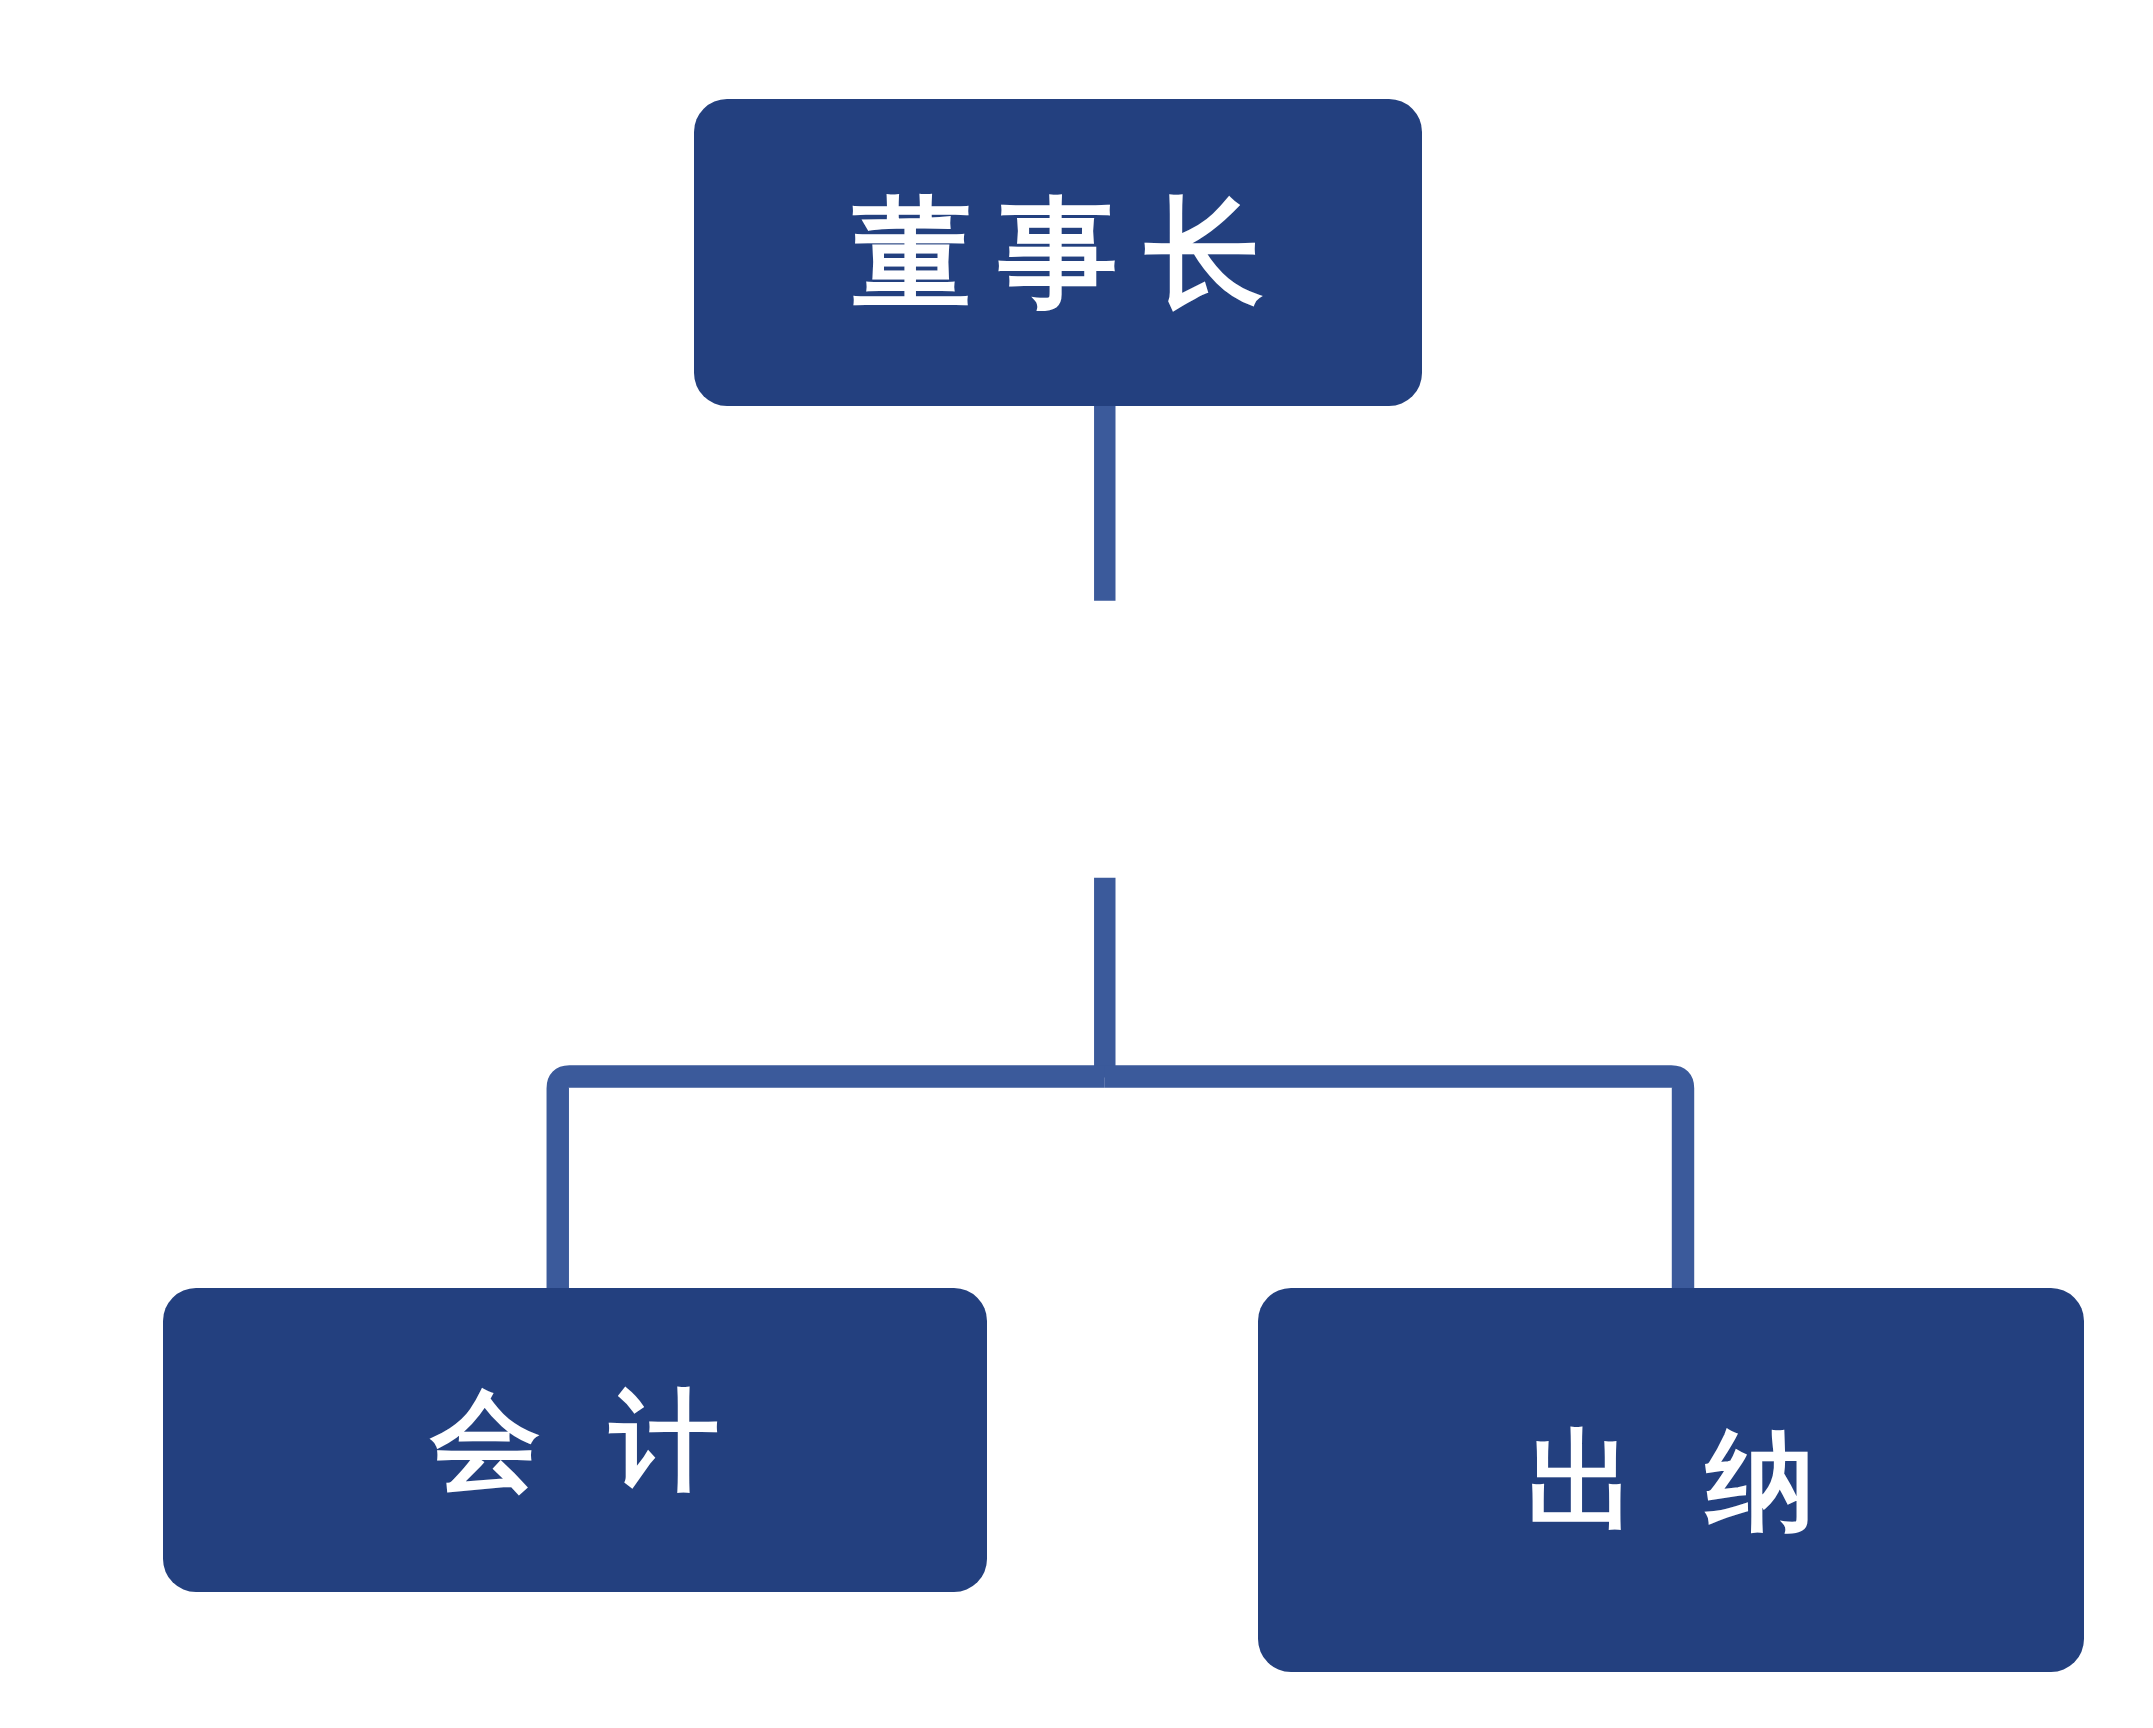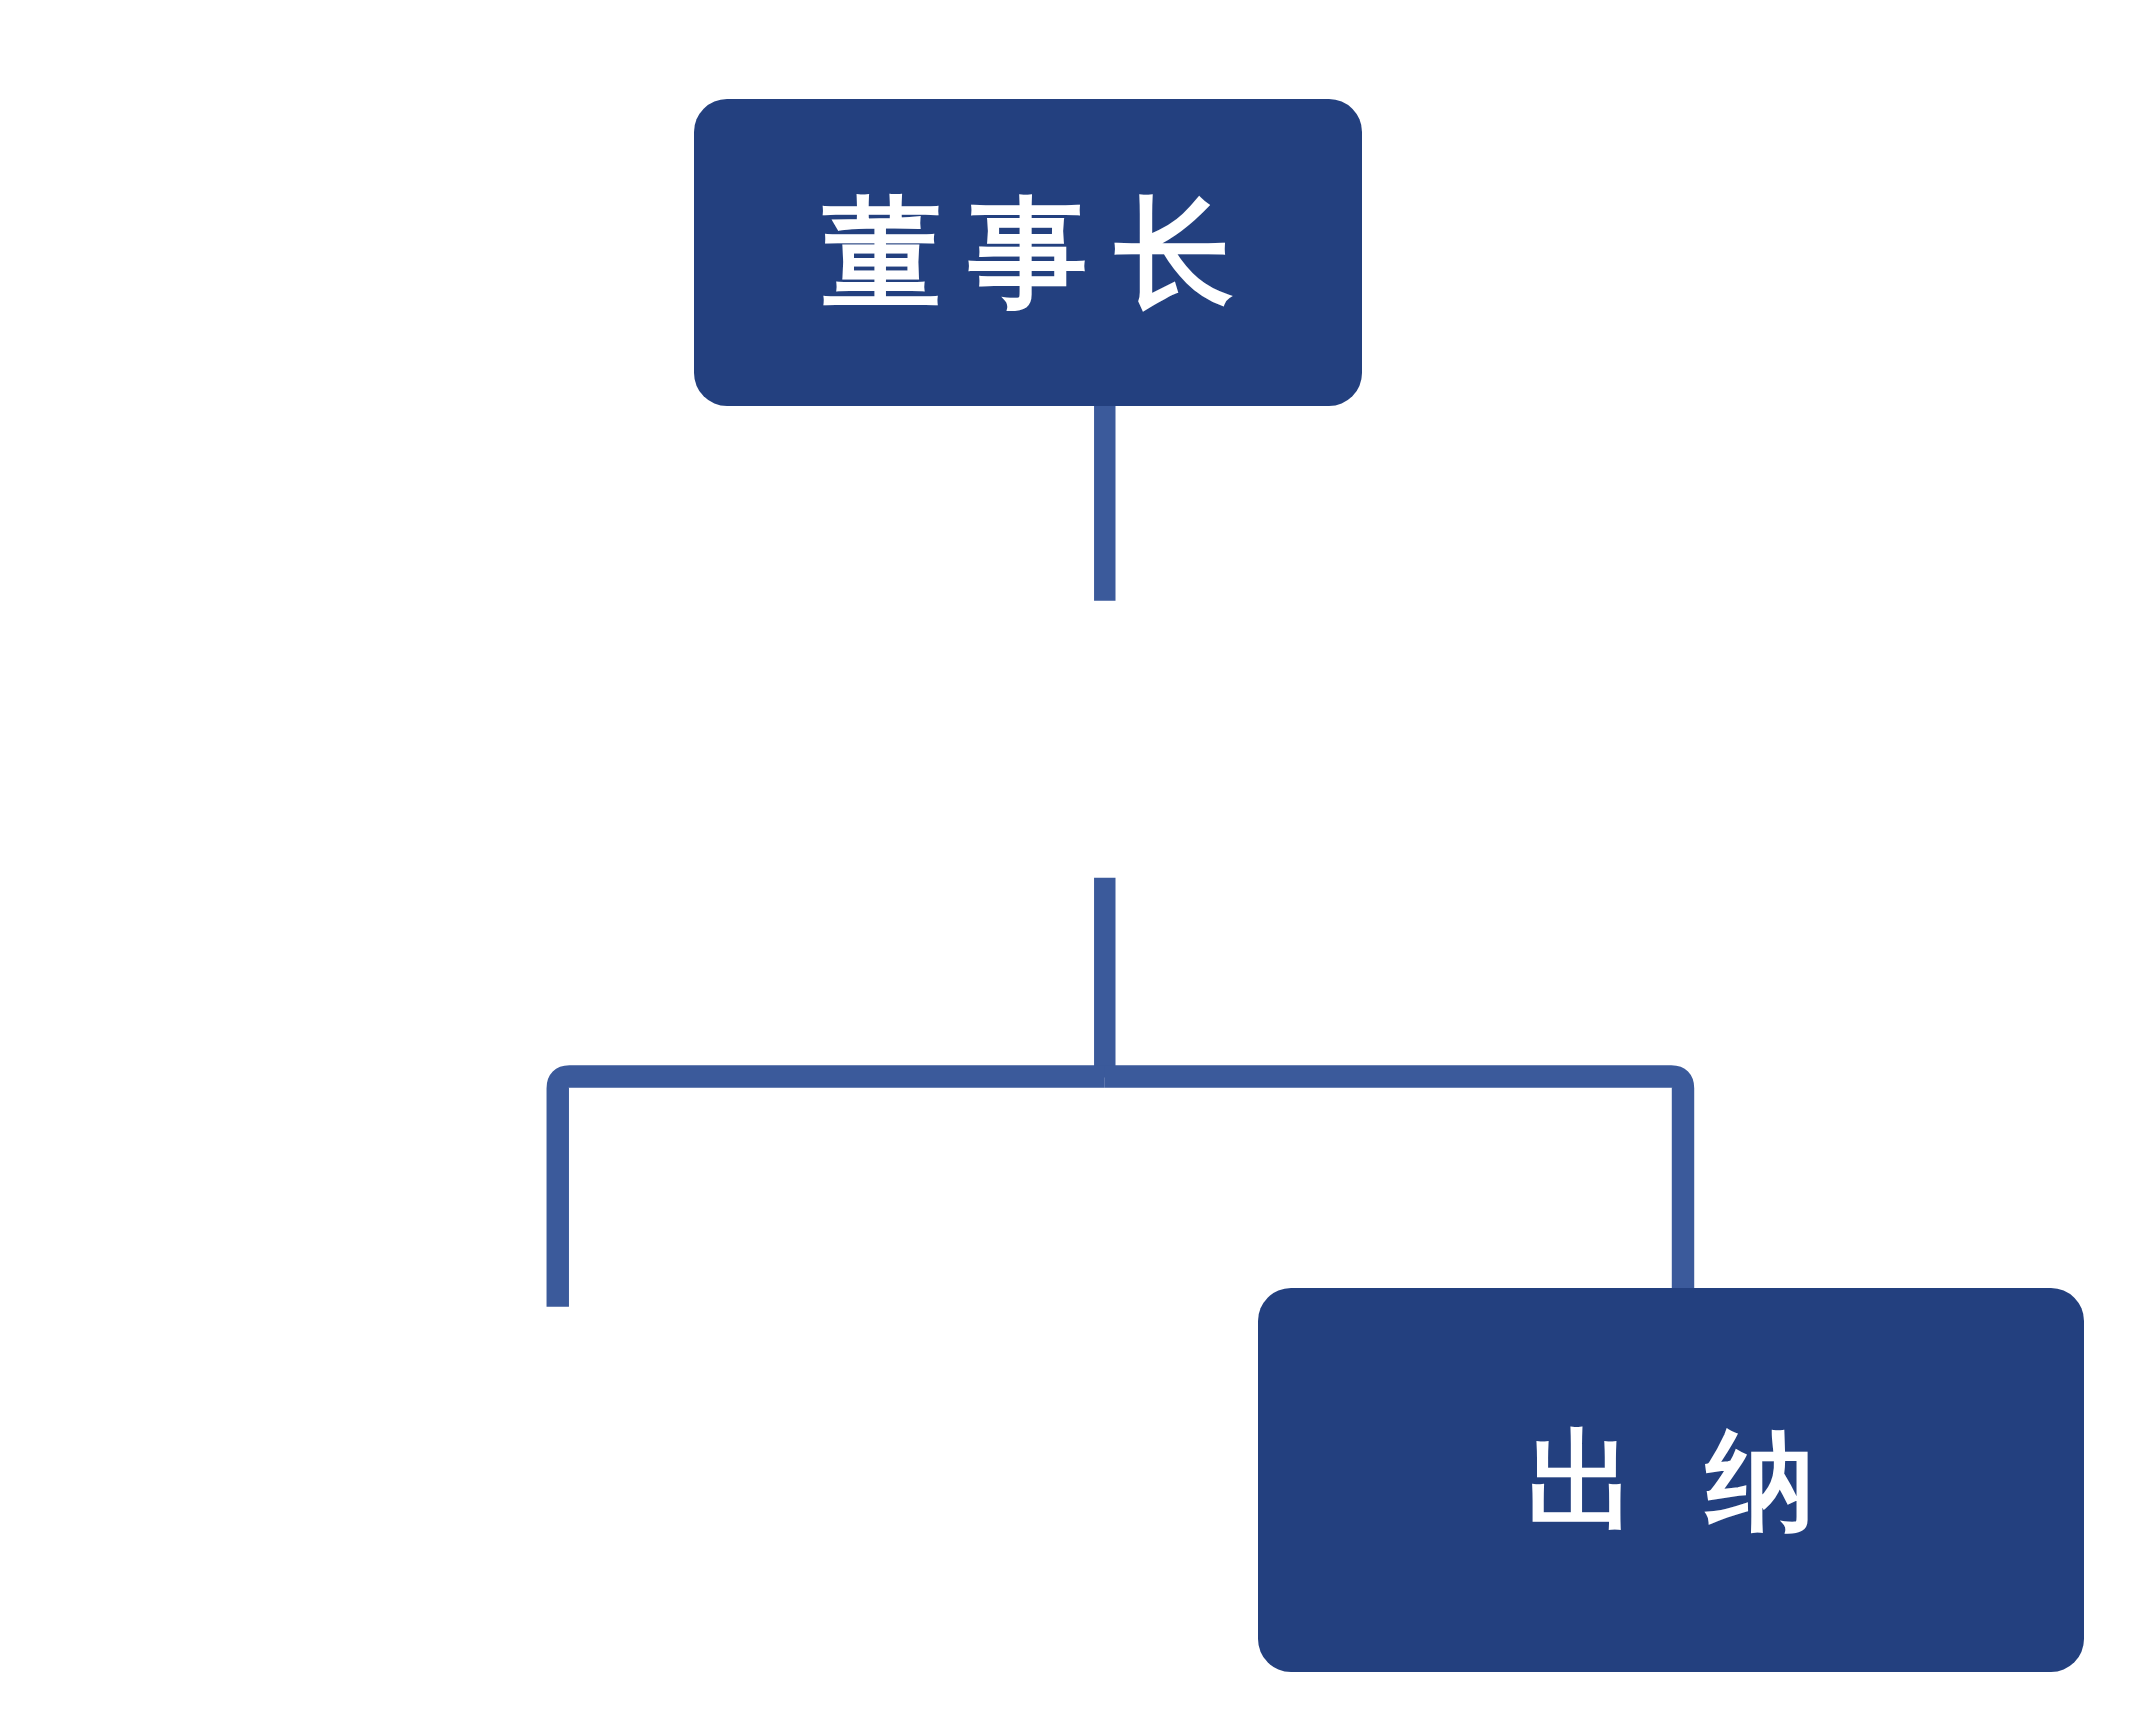--- a/index.html
+++ b/index.html
@@ -45,21 +45,21 @@
     font-weight: bold;
     line-height: 1;
     white-space: nowrap;
     text-align: center;
   }
 
   
   #node-chairman {
     left: 694px;
     top: 99px;
-    width: 668px;
+    width: 728px;
     height: 307px;
   }
   #node-chairman .org-box-label {
     font-size: 119px;
     letter-spacing: 27px;
     text-indent: 27px;
   }
 
   
   #node-cfo {
@@ -114,19 +114,22 @@
     <path d="M 572 1340 L 572 1116 Q 572 1104 584 1104 L 1133 1104" fill="none" stroke="#3B5A9B" stroke-width="23" stroke-linecap="butt"></path>
 
     <path d="M 1726 1340 L 1726 1116 Q 1726 1104 1714 1104 L 1133 1104" fill="none" stroke="#3B5A9B" stroke-width="23" stroke-linecap="butt"></path>
   </svg>
 
   <div class="org-box" id="node-chairman">
     <span class="org-box-label">董事长</span>
   </div>
 
 
+  <div class="org-box" id="node-accountant">
+    <span class="org-box-label">会计</span>
+  </div>
 
   <div class="org-box" id="node-cashier">
     <span class="org-box-label">出纳</span>
   </div>
 
 </div>
 
 
 </body></html>

